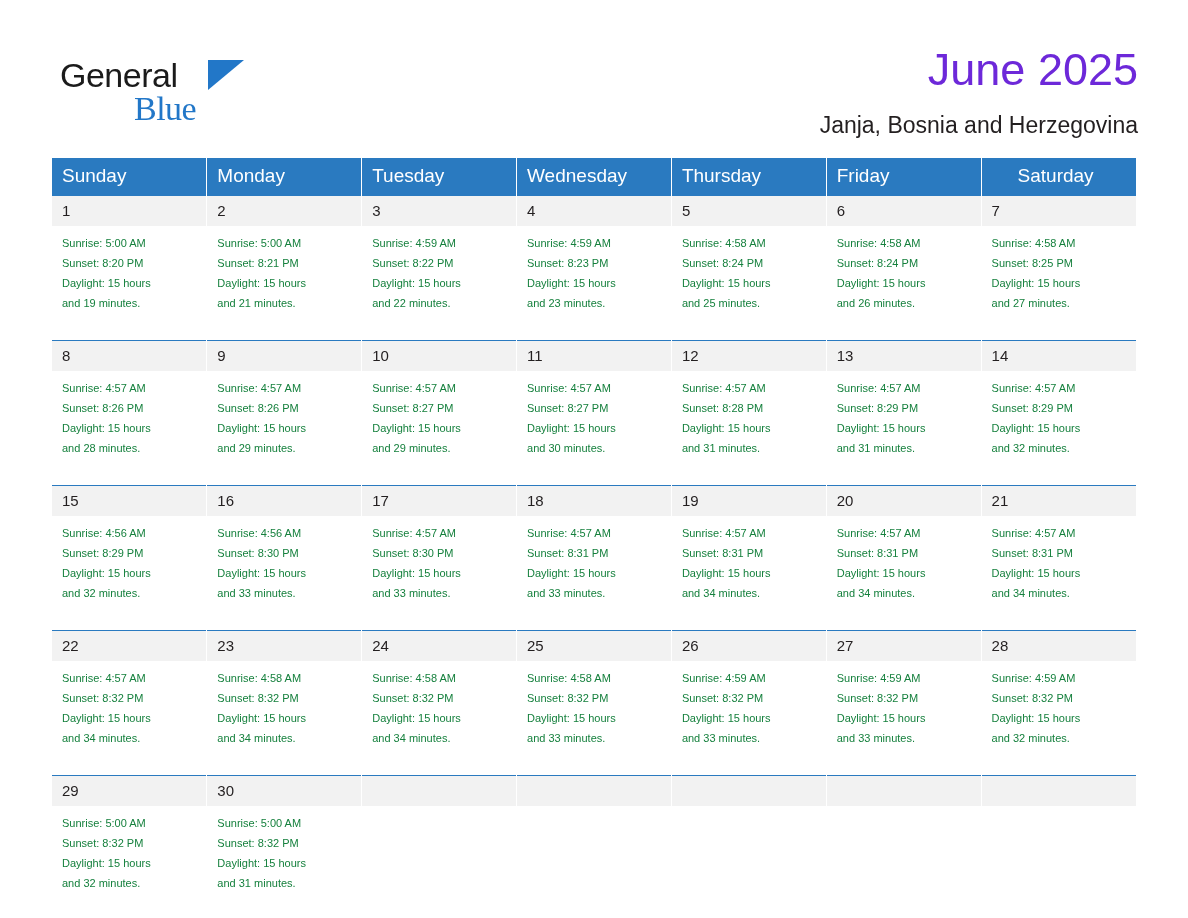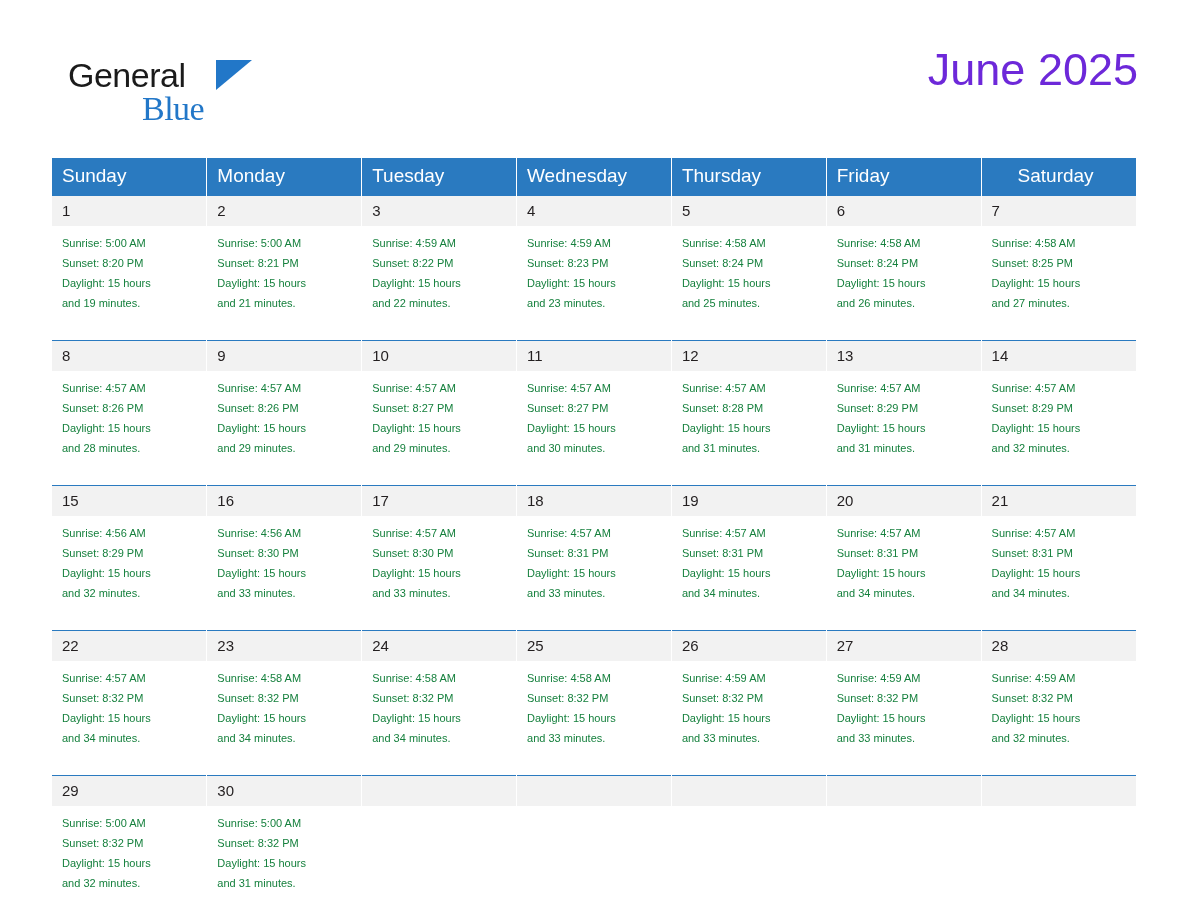--- a/index.html
+++ b/index.html
@@ -24,21 +24,21 @@
   
   .header {
     position: absolute;
     left: 52px;
     top: 44px;
     width: 1086px;
     height: 100px;
   }
   .logo {
     position: absolute;
-    left: 12px;
+    left: 4px;
     top: 8px;
     width: 220px;
     height: 72px;
   }
   .logo-general {
     position: absolute;
     left: 4px;
     top: 4px;
     font-size: 34px;
     letter-spacing: -0.5px;
@@ -145,20 +145,21 @@
 
 <div class="page">
 
   <div class="header">
     <div class="logo">
       <span class="logo-general">General</span>
       <span class="logo-tri"></span>
       <span class="logo-blue">Blue</span>
     </div>
     <div class="month-title">June 2025</div>
+    <div class="location">Janja, Bosnia and Herzegovina</div>
   </div>
 
   <table class="calendar">
     <thead>
       <tr>
         <th>Sunday</th>
         <th>Monday</th>
         <th>Tuesday</th>
         <th>Wednesday</th>
         <th>Thursday</th>

